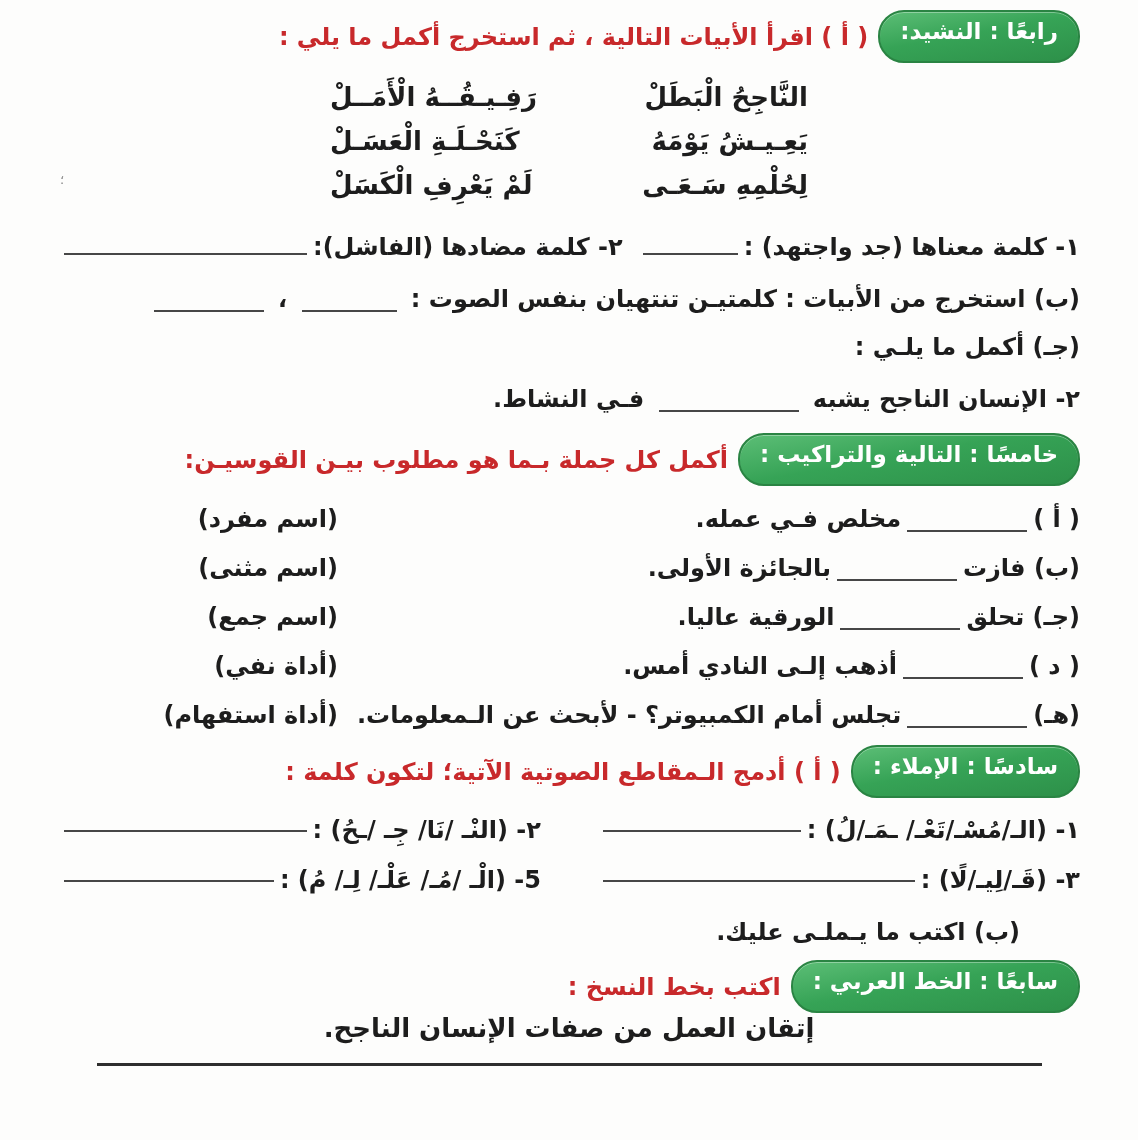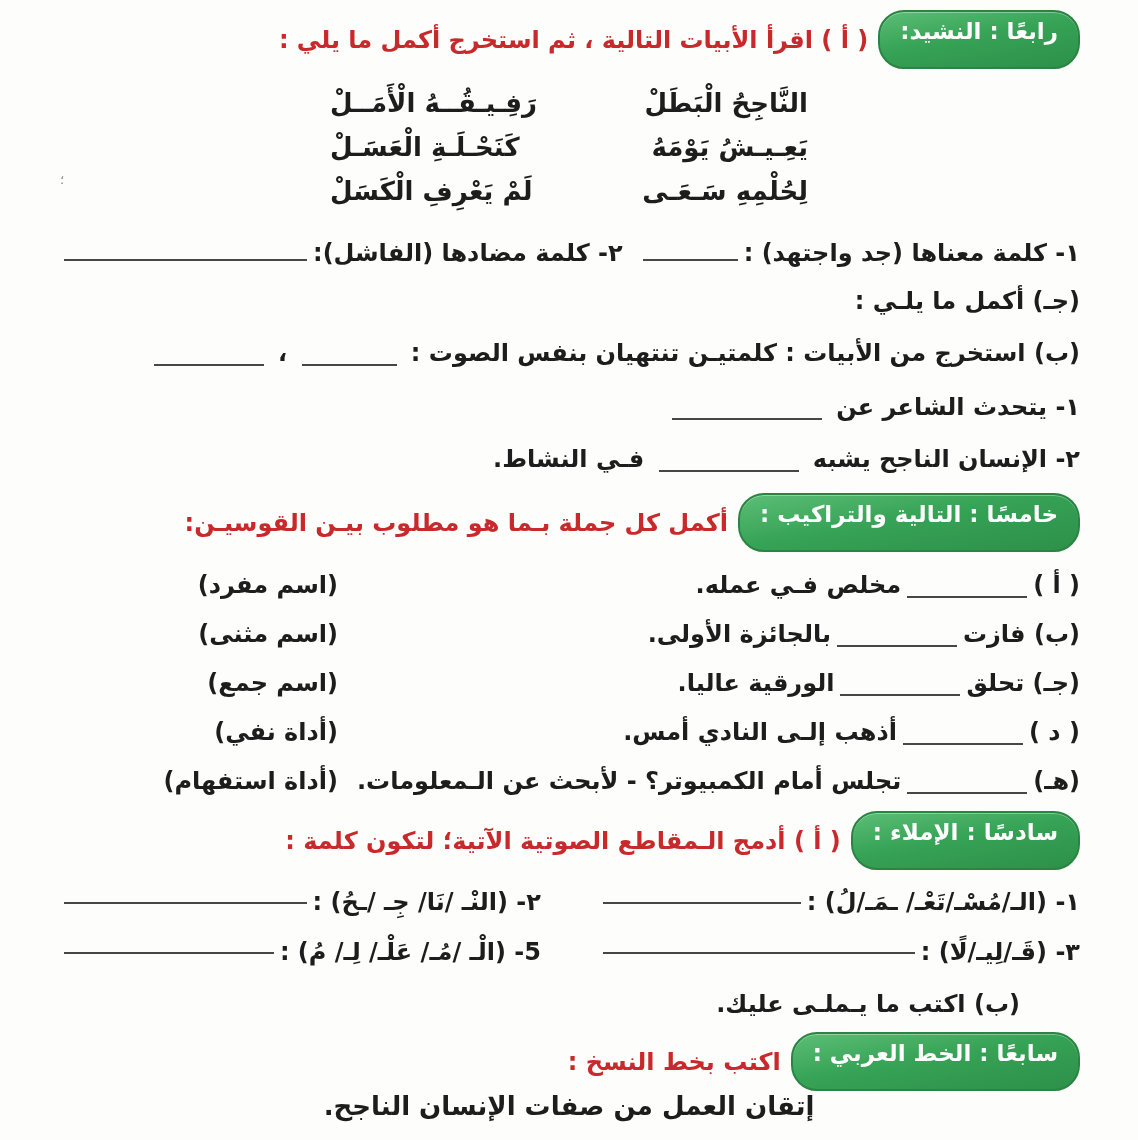--- a/index.html
+++ b/index.html
@@ -16,21 +16,21 @@
   .header-row{display:flex;align-items:center;gap:10px;white-space:nowrap;}
   .badge{
     display:inline-block;
     background:linear-gradient(170deg,#5cbe76 0%,#36a356 45%,#2d9049 100%);
     border:2px solid #2a8443;
     box-shadow:inset 0 1px 0 rgba(255,255,255,.35);
     color:#ffffff;
     font-weight:700;
     font-size:23px;
     line-height:1;
-    padding:8px 20px 24px 20px;
+    padding:8px 20px 18px 20px;
     border-radius:26px;
   }
   .red{color:#c8292b;font-weight:700;font-size:24px;}
 
   .s4-header{margin-top:2px;margin-left:-46px;} 
 
   
   .poem{width:478px;margin:12px auto 0 auto;font-weight:700;font-size:26px;}
   .poem-row{display:flex;justify-content:space-between;align-items:baseline;line-height:44px;}
 
@@ -105,35 +105,31 @@
     </div>
   </div>
 
   <div class="row q1 flexrow">
     <span>١- كلمة معناها (جد واجتهد) :</span>
     <span class="blank w95"></span>
     <span class="lbl2">٢- كلمة مضادها (الفاشل):</span>
     <span class="fillblank"></span>
   </div>
 
-  <div class="row qc">
-    <span>(جـ) أكمل ما يلـي :</span>
-  </div>
-
   <div class="row qb">
     <span>(ب) استخرج من الأبيات : كلمتيـن تنتهيان بنفس الصوت :</span>
     <span class="blank w95"></span>
     <span>،</span>
     <span class="blank w110"></span>
   </div>
 
-  <div class="row qc1">
-    <span>١- يتحدث الشاعر عن</span>
-    <span class="blank w150"></span>
-  </div>
+  <div class="row qc">
+    <span>(جـ) أكمل ما يلـي :</span>
+  </div>
+
 
   <div class="row qc2">
     <span>٢- الإنسان الناجح يشبه</span>
     <span class="blank w140"></span>
     <span>فـي النشاط.</span>
   </div>
 
   <div class="header-row s5-header">
     <span class="badge">خامسًا : التالية والتراكيب :</span>
     <span class="red">أكمل كل جملة بـما هو مطلوب بيـن القوسيـن:</span>

